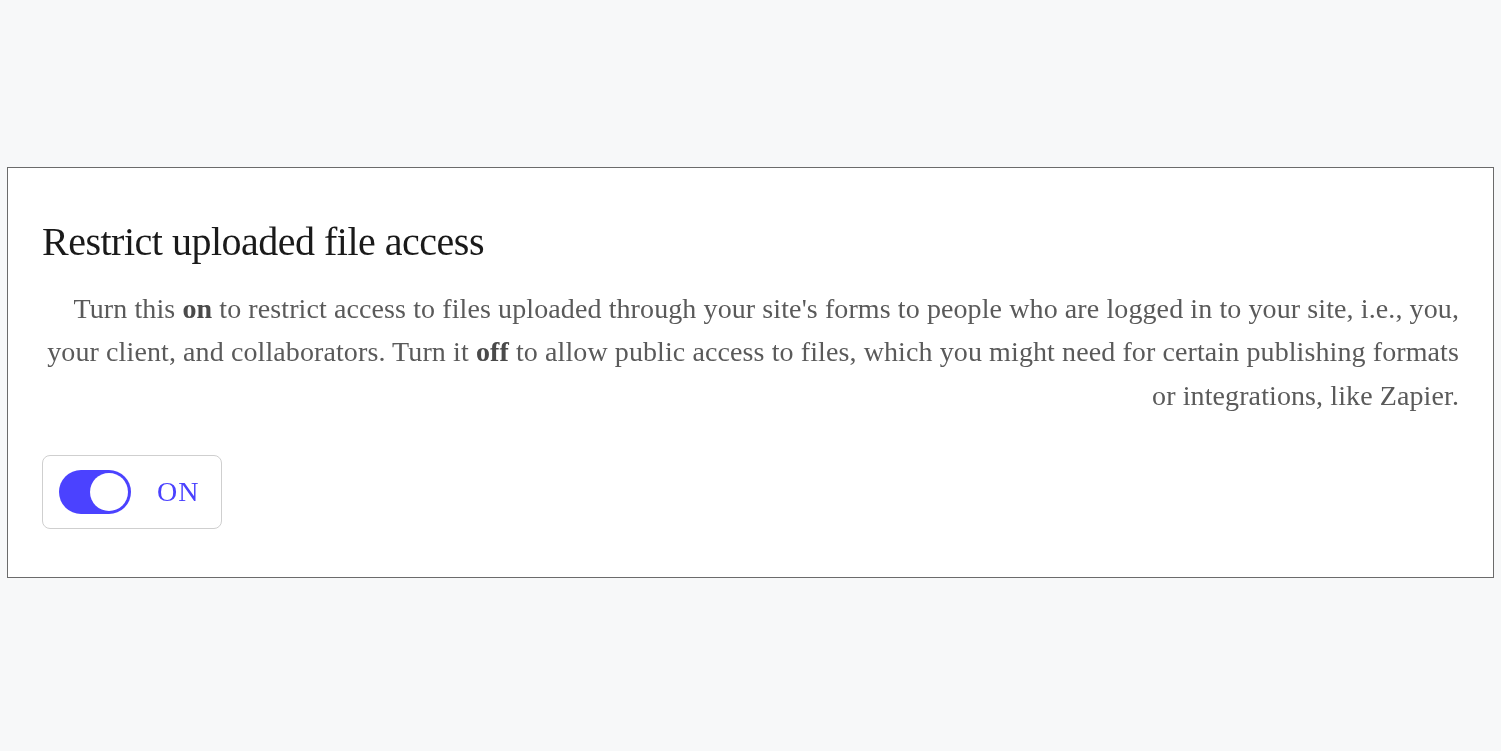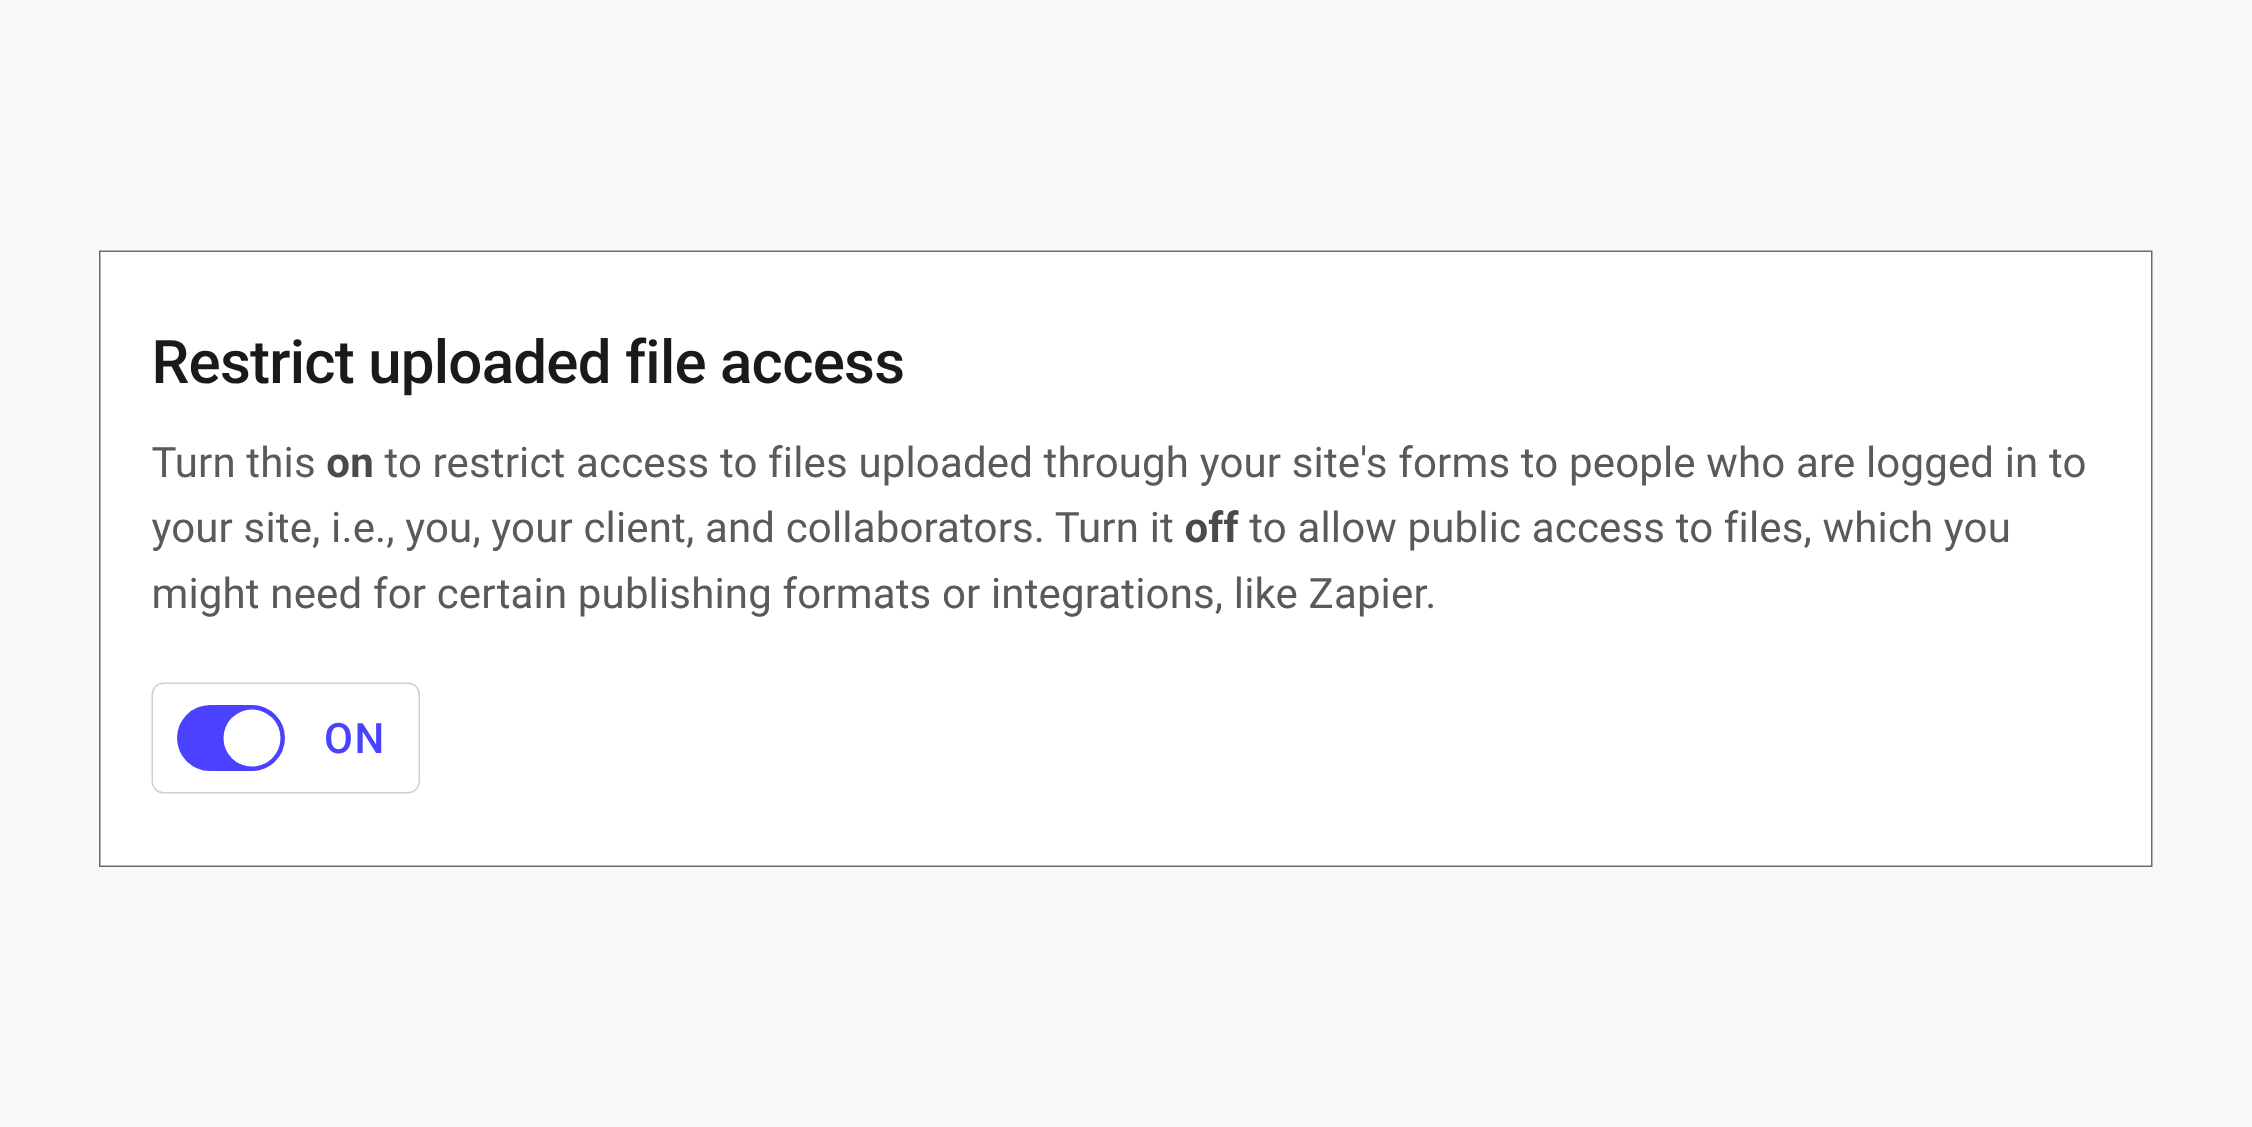--- a/index.html
+++ b/index.html
@@ -12,37 +12,39 @@
       background: #f7f8f9;
       width: 1501px;
       height: 751px;
       display: flex;
       align-items: center;
       justify-content: center;
     }
     .panel {
       background: #ffffff;
       border: 1px solid #6b6b6b;
-      width: 1369px;
+      width: 1487px;
       padding: 50px 34px 48px 34px;
       margin-top: -6px;
+      font-family: Liberation Serif, serif;
     }
     .panel-title {
       font-size: 40px;
       font-weight: 500;
       color: #1a1a1a;
       letter-spacing: -0.5px;
       margin-bottom: 22px;
     }
     .panel-description {
       font-size: 28px;
       line-height: 1.55;
       color: #5a5a5a;
       margin-bottom: 38px;
       letter-spacing: 0.1px;
+      text-align: right;
     }
     .panel-description .bold {
       font-weight: 700;
       color: #4a4a4a;
     }
     .toggle-row {
       display: flex;
       align-items: center;
       gap: 30px;
     }

